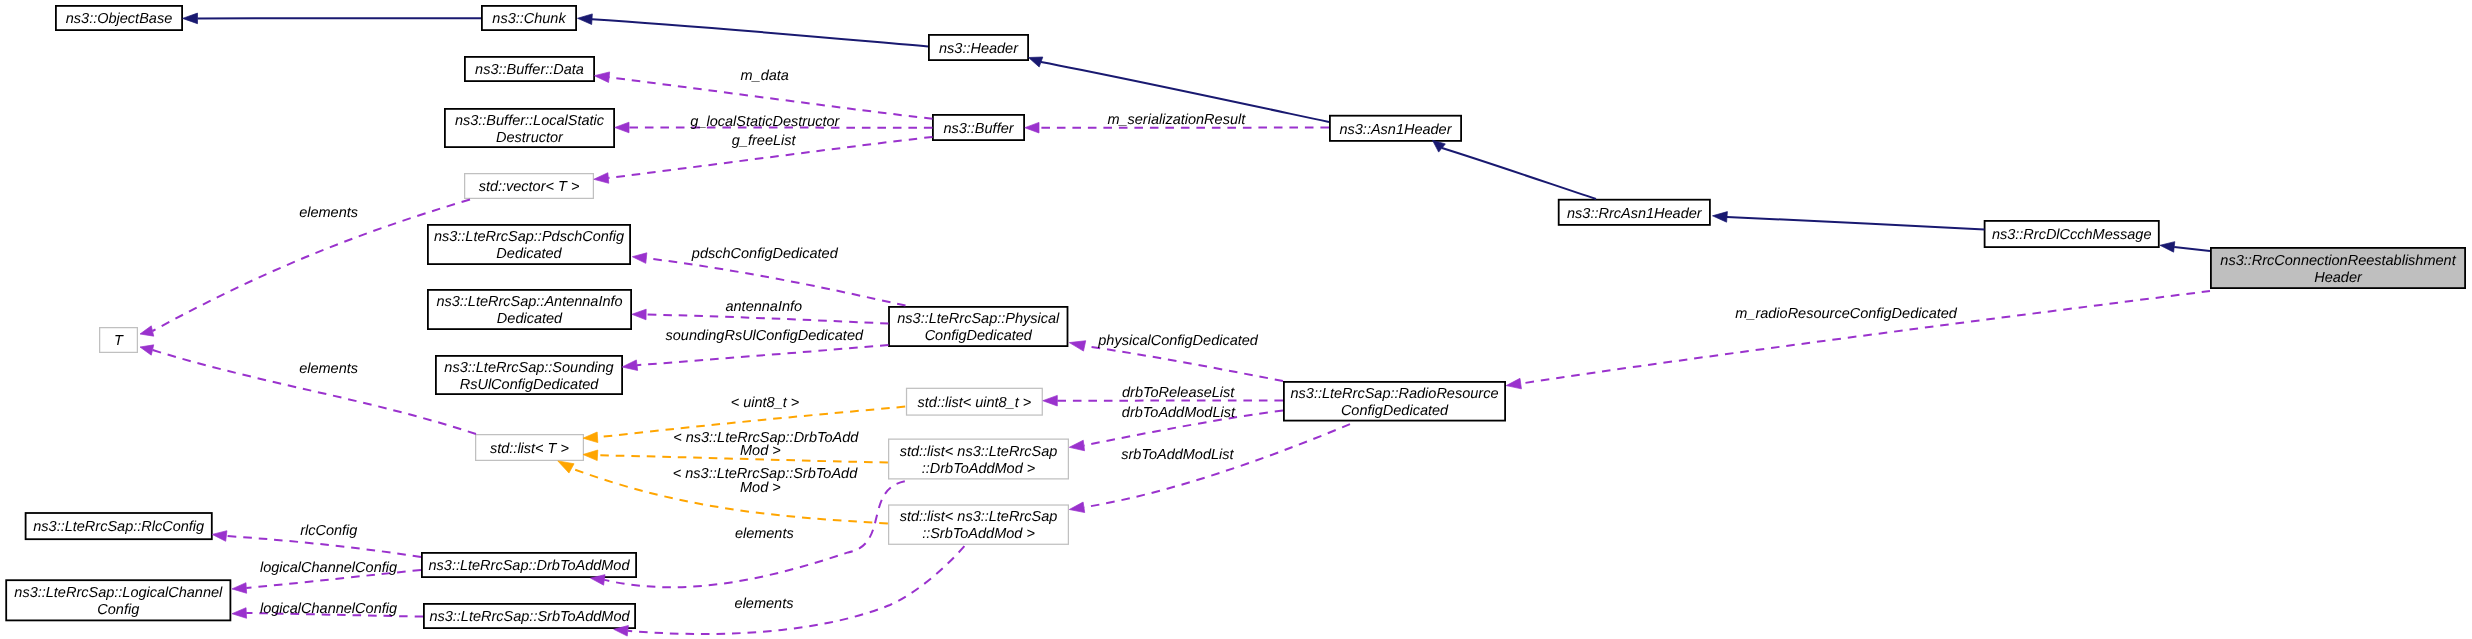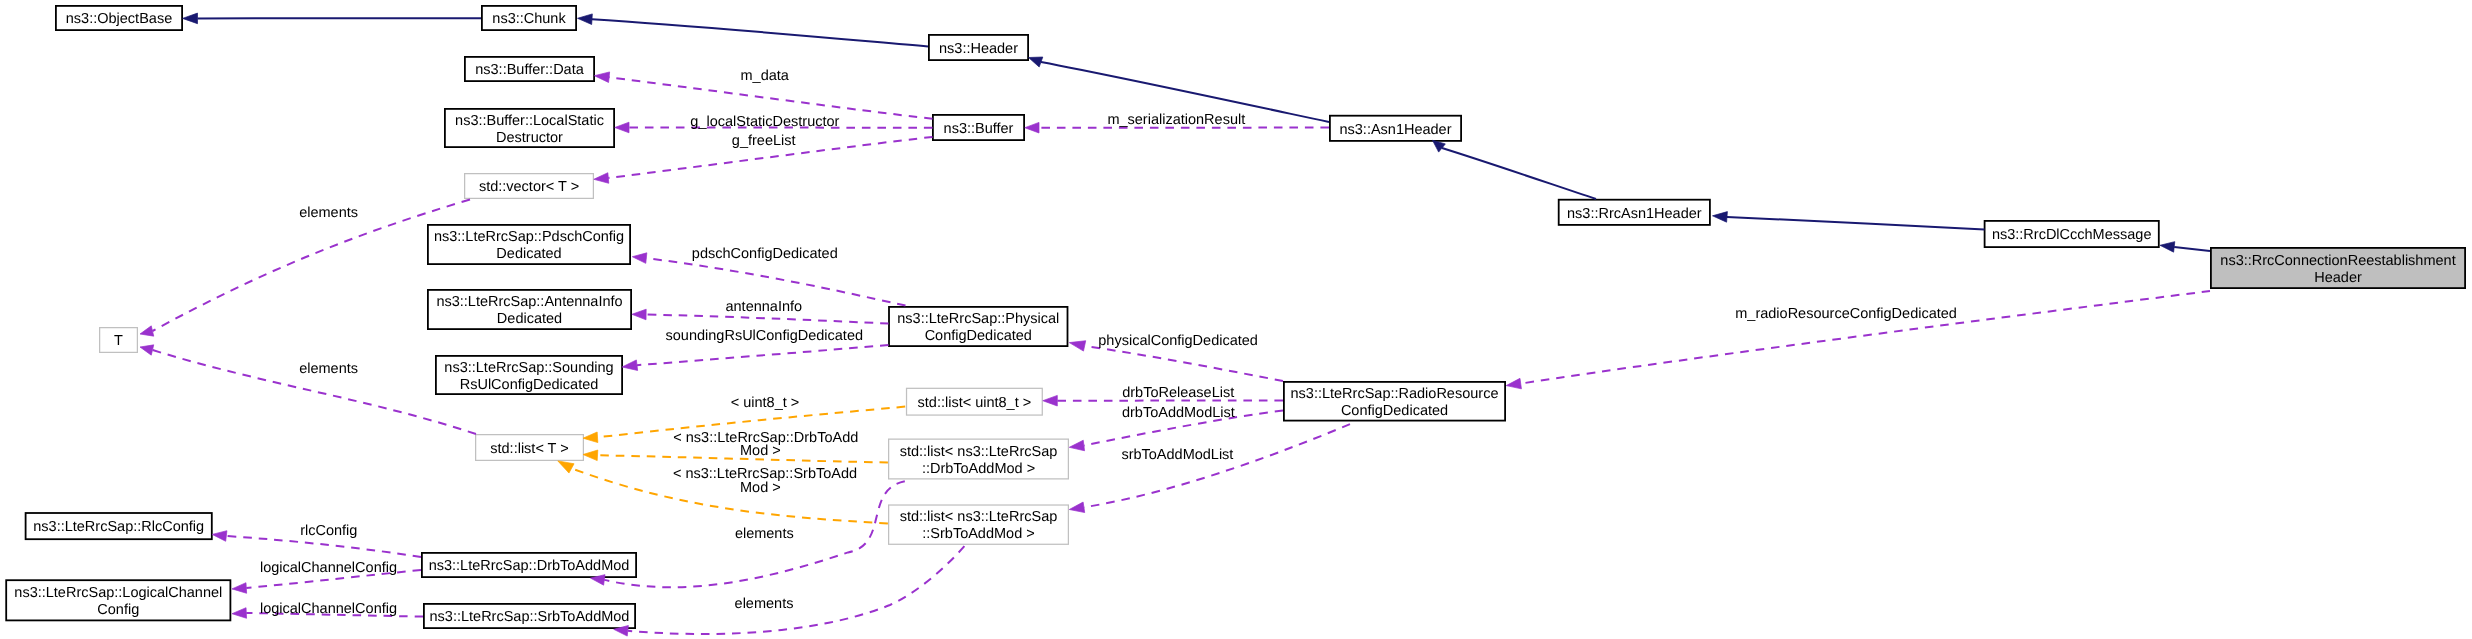--- a/index.html
+++ b/index.html
@@ -1,19 +1,19 @@
 <!DOCTYPE html>
 <html><head>
 <meta charset="utf-8">
 <title>Collaboration diagram</title>
 <style>
   html,body{margin:0;padding:0;background:#ffffff;}
   body{width:2472px;height:639px;overflow:hidden;
        font-family:"Liberation Sans",sans-serif;}
-  #graph{position:relative;width:2424px;height:639px;background:#ffffff;}
+  #graph{position:relative;width:2424px;height:639px;background:#ffffff;font-style:italic;}
   svg{display:block;shape-rendering:geometricPrecision;}
   svg text{font-family:"Liberation Sans",sans-serif;font-size:14.5px;fill:#000000;
        -webkit-font-smoothing:antialiased;text-rendering:geometricPrecision;}
   .node-box{cursor:pointer;}
   #doc-title{position:absolute;left:0;top:0;width:0;height:0;overflow:hidden;
              font-size:1px;color:#ffffff;}
 </style>
 </head>
 <body>
 

